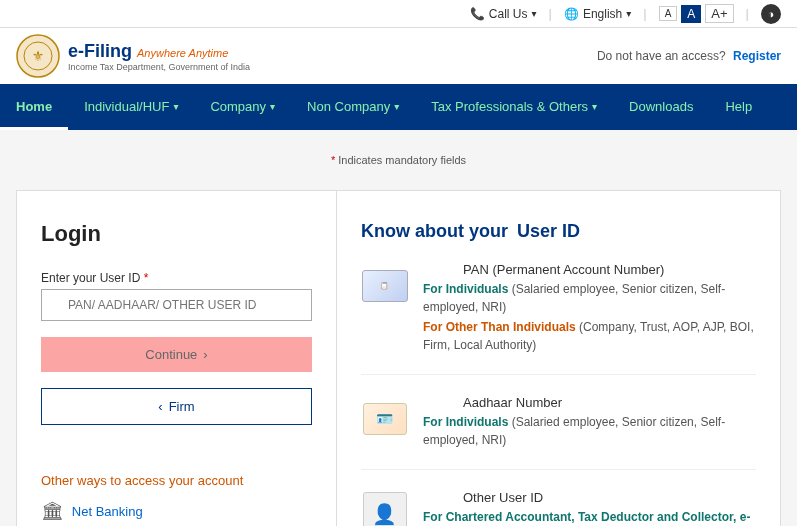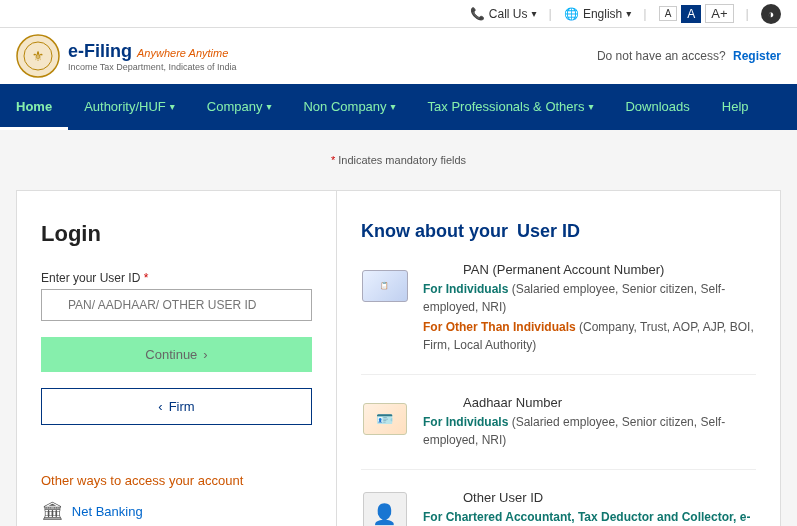--- a/index.html
+++ b/index.html
@@ -119,21 +119,21 @@
       width: 100%;
       padding: 8px 26px;
       border: 1px solid #aaa;
       font-size: 12px;
       color: #999;
       outline: none;
     }
     .continue-btn {
       width: 100%;
       padding: 10px;
-      background: #86efac;
+      background: #fca5a5;
       color: #666;
       border: none;
       cursor: not-allowed;
       font-size: 13px;
       display: flex;
       align-items: center;
       justify-content: center;
       gap: 6px;
     }
     .back-btn {
@@ -283,35 +283,35 @@
 
     <svg width="44" height="44" viewBox="0 0 44 44">
       <circle cx="22" cy="22" r="21" fill="#f5e6c8" stroke="#b8860b" stroke-width="1.5"></circle>
       <circle cx="22" cy="22" r="14" fill="none" stroke="#b8860b" stroke-width="1"></circle>
       <text x="22" y="27" text-anchor="middle" font-size="14" fill="#b8860b">⚜</text>
     </svg>
     <div class="logo-text">
       <div class="logo-efiling">
         e-Filing <span>Anywhere Anytime</span>
       </div>
-      <div class="logo-subtitle">Income Tax Department, Indicates of India</div>
+      <div class="logo-subtitle">Income Tax Department, Government of India</div>
     </div>
   </div>
   <div class="header-right">
     <span>Do not have an access?</span>
     <a href="#" style="margin-left:4px;">Register</a>
   </div>
 </div>
 
 <nav class="nav-bar">
   <div class="nav-item active">
     <span>Home</span>
   </div>
   <div class="nav-item">
-    <span>Authority/HUF</span>
+    <span>Individual/HUF</span>
     <span class="nav-chevron">▾</span>
   </div>
   <div class="nav-item">
     <span>Company</span>
     <span class="nav-chevron">▾</span>
   </div>
   <div class="nav-item">
     <span>Non Company</span>
     <span class="nav-chevron">▾</span>
   </div>

